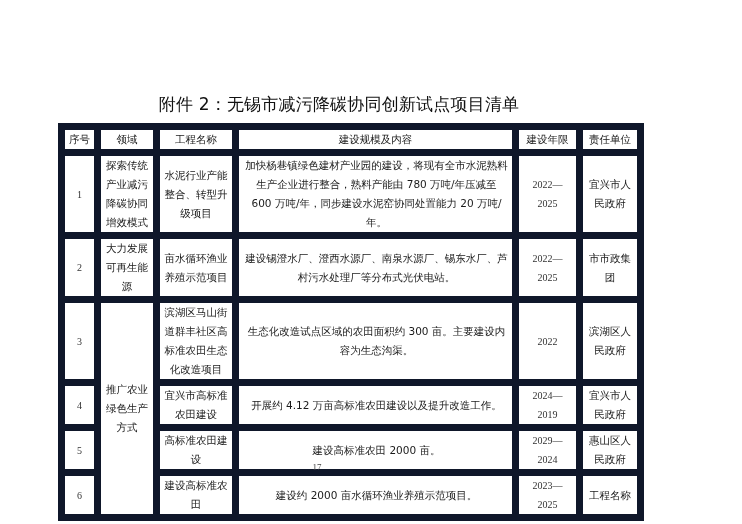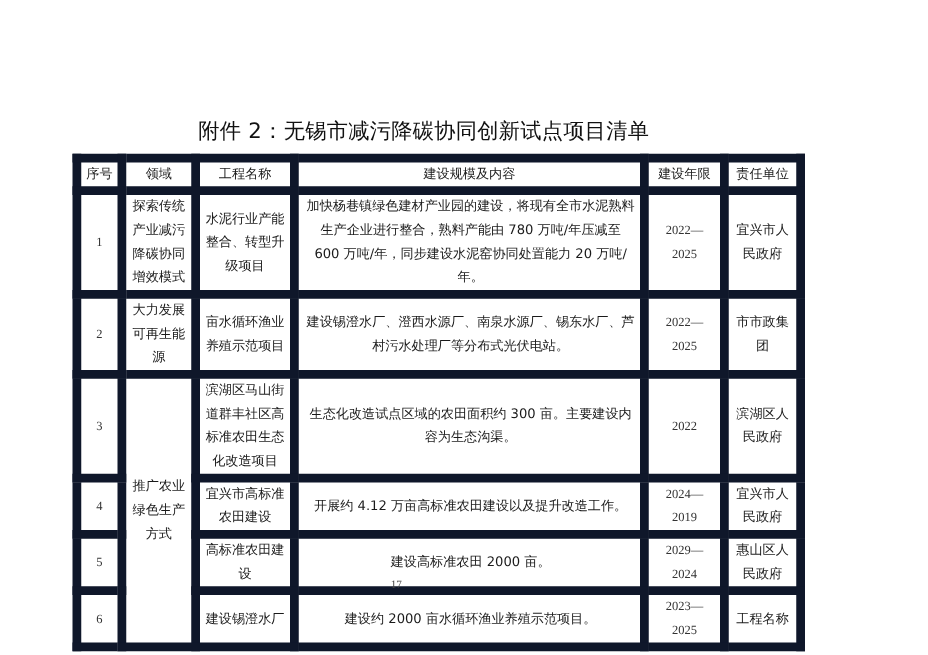--- a/index.html
+++ b/index.html
@@ -87,21 +87,21 @@
     </tr>
     <tr style="height:40px">
       <td class="num">5</td>
       <td>高标准农田建设</td>
       <td class="content">建设高标准农田 2000 亩。</td>
       <td class="num">2029—2024</td>
       <td>惠山区人民政府</td>
     </tr>
     <tr style="height:16px">
       <td class="num">6</td>
-      <td>建设锡澄水厂</td>
+      <td>建设高标准农田</td>
       <td class="content">建设约 2000 亩水循环渔业养殖示范项目。</td>
       <td class="num">2023—2025</td>
       <td>工程名称</td>
     </tr>
   </tbody>
 </table>
 
 <div class="page-number">17</div>
 
 </body></html>

